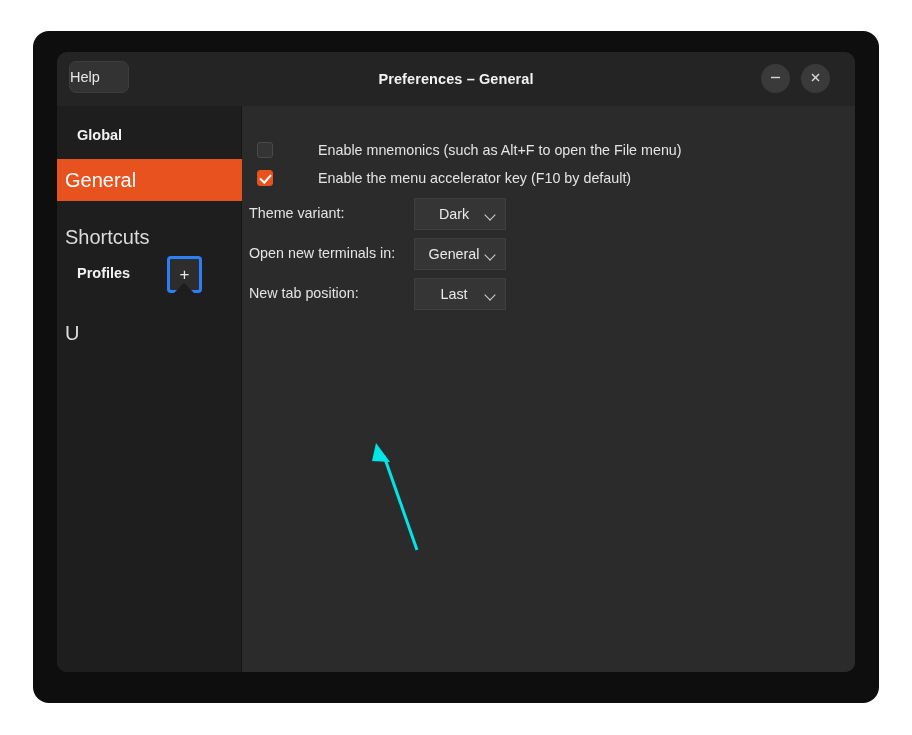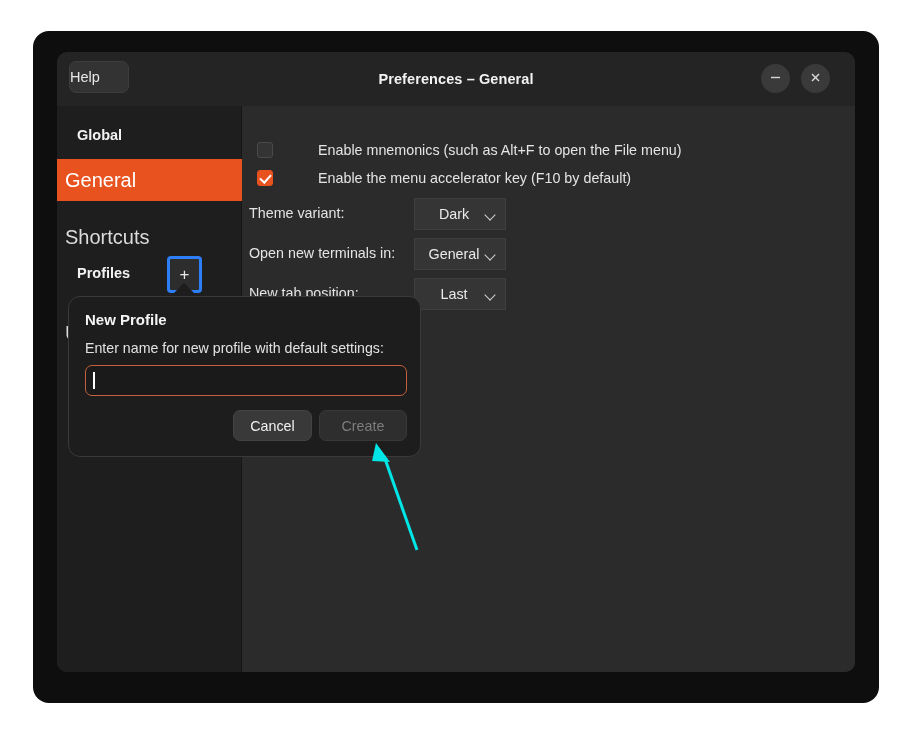--- a/index.html
+++ b/index.html
@@ -437,30 +437,19 @@
             <div class="chev"></div>
           </div>
         </div>
 
       </div>
     </div>
   </div>
 
   <div class="popover-tail"></div>
 
-  <div class="popover">
-    <div class="pop-title">New Profile</div>
-    <div class="pop-desc">Enter name for new profile with default settings:</div>
-
-    <div class="pop-input" placeholder="">
-      <div class="caret"></div>
-    </div>
-
-    <div class="pop-btn cancel">Cancel</div>
-    <div class="pop-btn create">Create</div>
-  </div>
 
   <svg class="annotation-arrow">
     <line x1="417" y1="550" x2="384" y2="456" stroke="#00e5e5" stroke-width="3"></line>
     <polygon points="376,443 390,462 372,461" fill="#00e5e5"></polygon>
   </svg>
 
 </div>
 
 </body></html>

